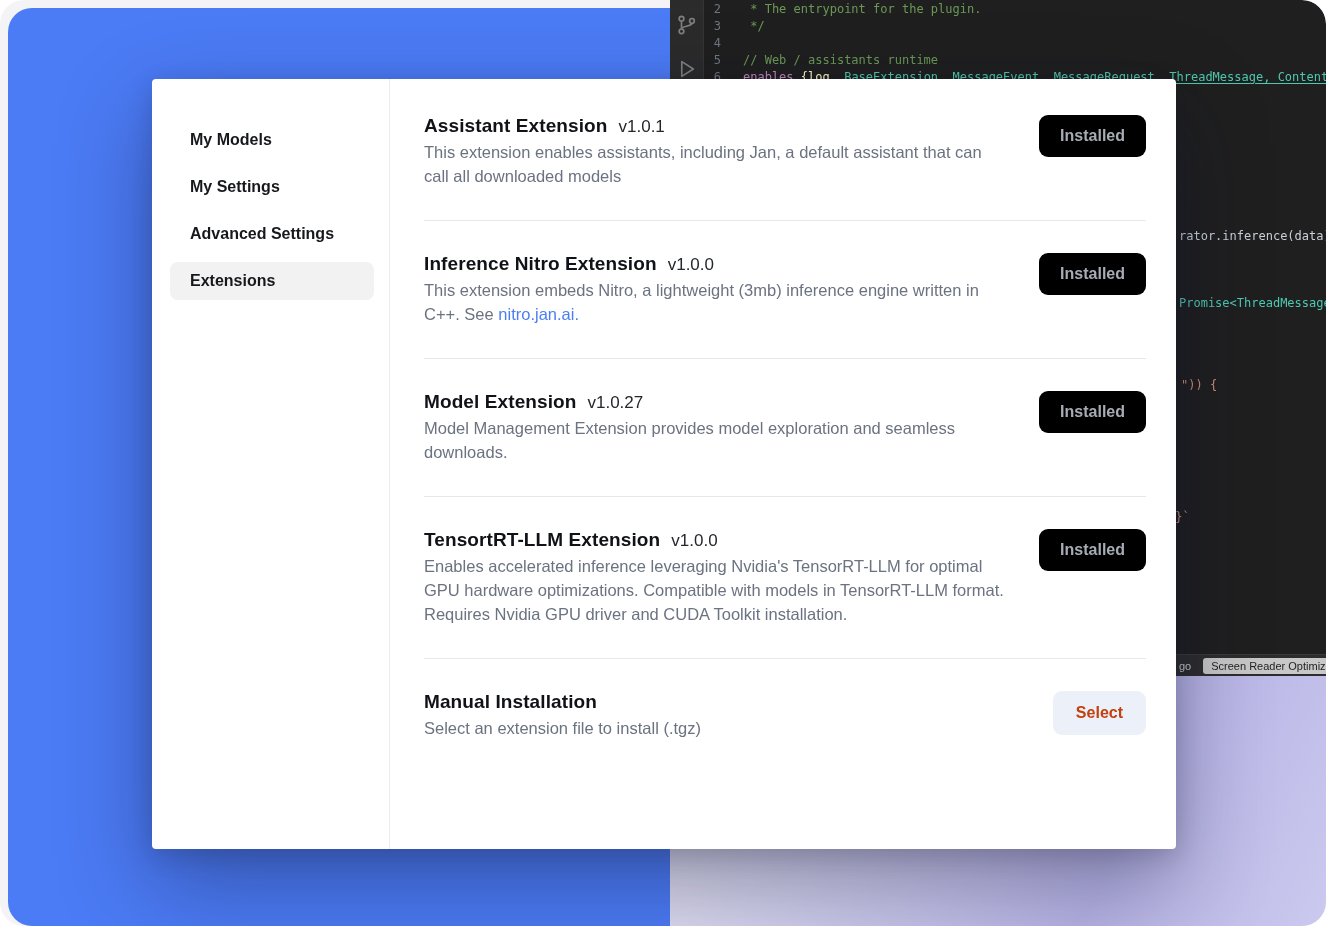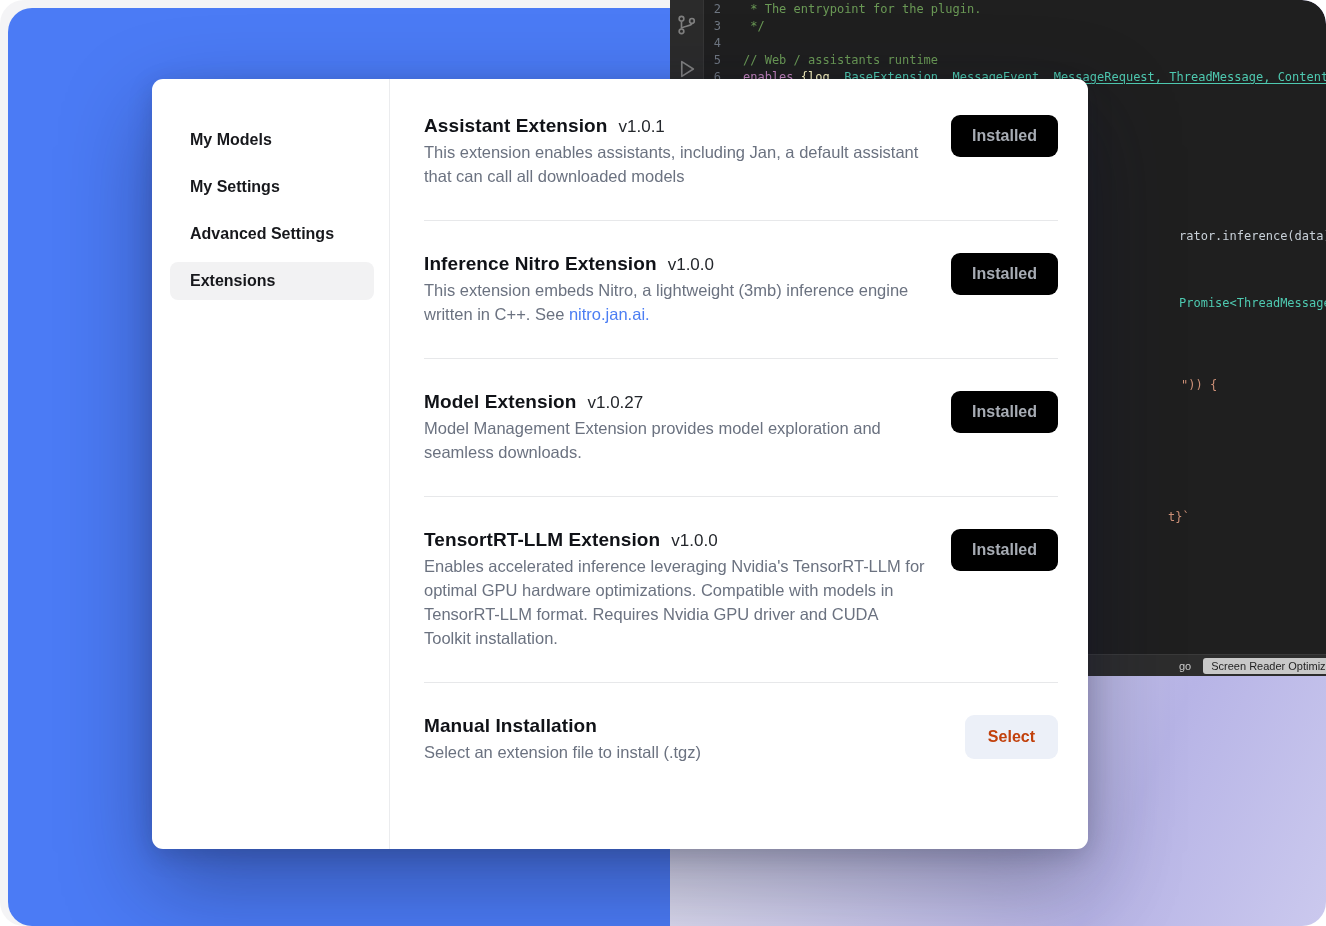--- a/index.html
+++ b/index.html
@@ -54,22 +54,22 @@
     display:flex; align-items:center; font-size:11px; color:#cccccc; z-index:1;
   }
   .status-left{ margin-left:509px; cursor:pointer; }
   .status-badge{
     margin-left:12px; background:#c8c8c8; color:#1f1f1f;
     padding:2px 8px; border-radius:3px; white-space:nowrap; cursor:pointer;
   }
 
   
   .modal{
-    position:absolute; left:152px; top:79px; width:936px; height:770px;
-    background:#ffffff; border-radius:11px; overflow:hidden;
+    position:absolute; left:152px; top:79px; width:1024px; height:770px;
+    background:#ffffff; border-radius:4px; overflow:hidden;
     box-shadow:0 35px 90px rgba(18,20,50,.38), 0 6px 24px rgba(18,20,50,.18);
     display:flex; z-index:10;
   }
   .side-nav{
     width:238px; flex:none; border-right:1px solid #ebecee;
     padding:42px 15px 0 18px;
   }
   .nav-item{
     font-size:16px; font-weight:600; color:#17181c;
     padding:10px 20px; border-radius:8px; margin-bottom:9px; cursor:pointer;

